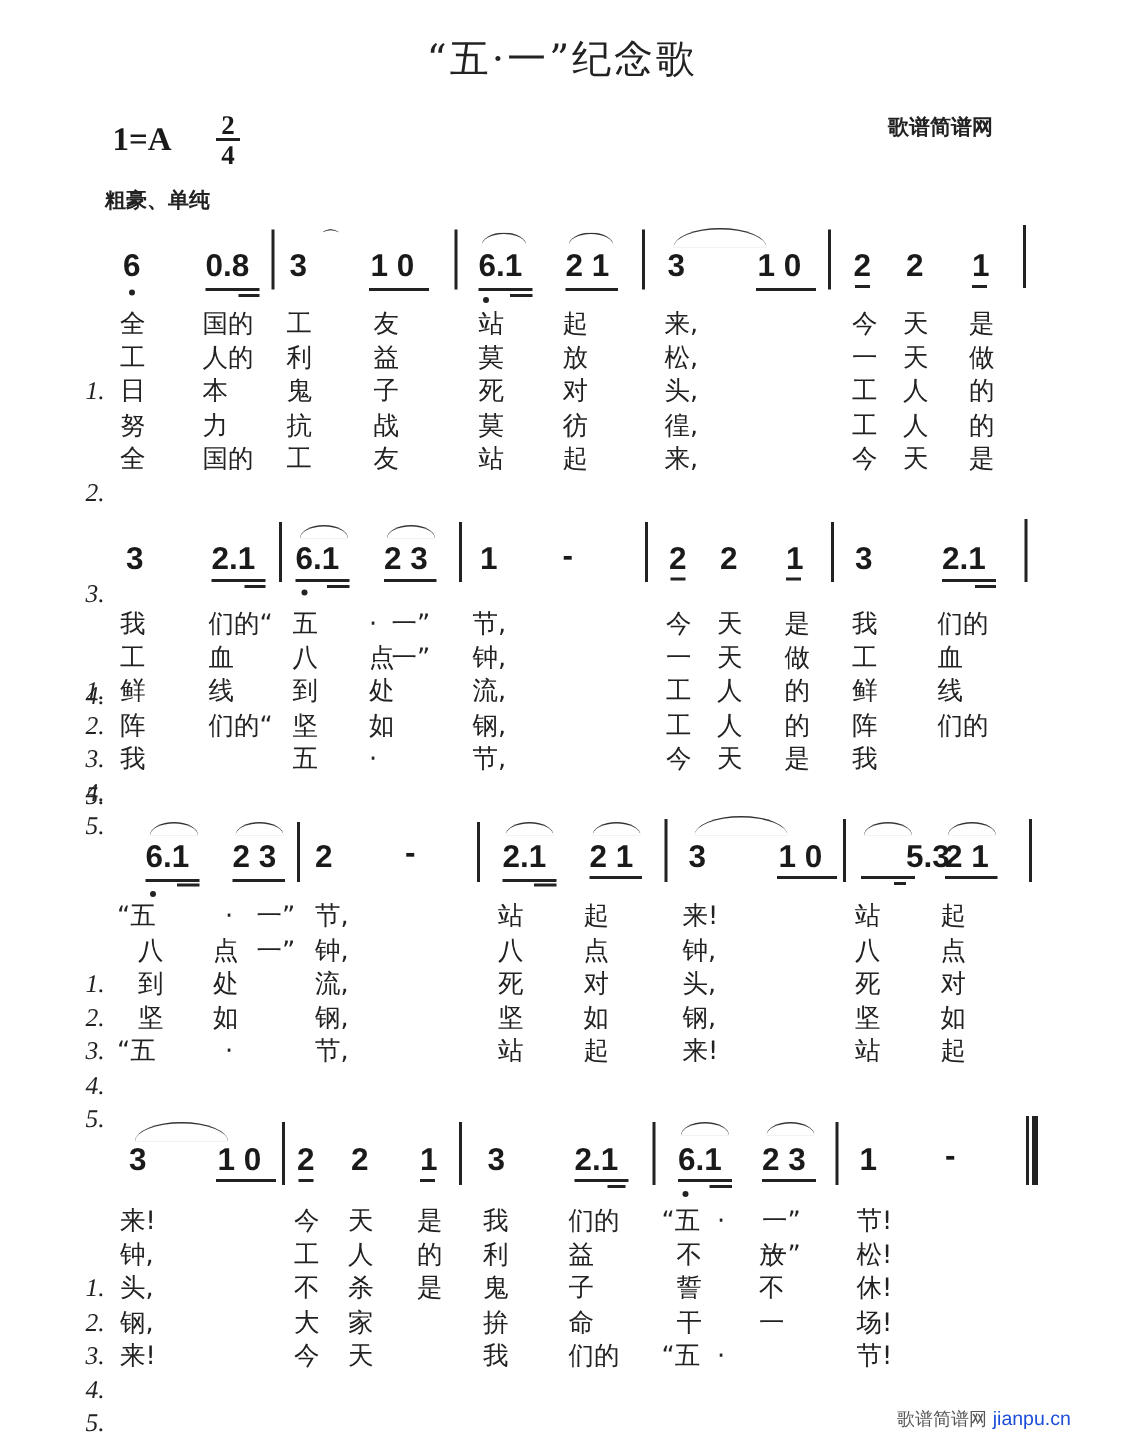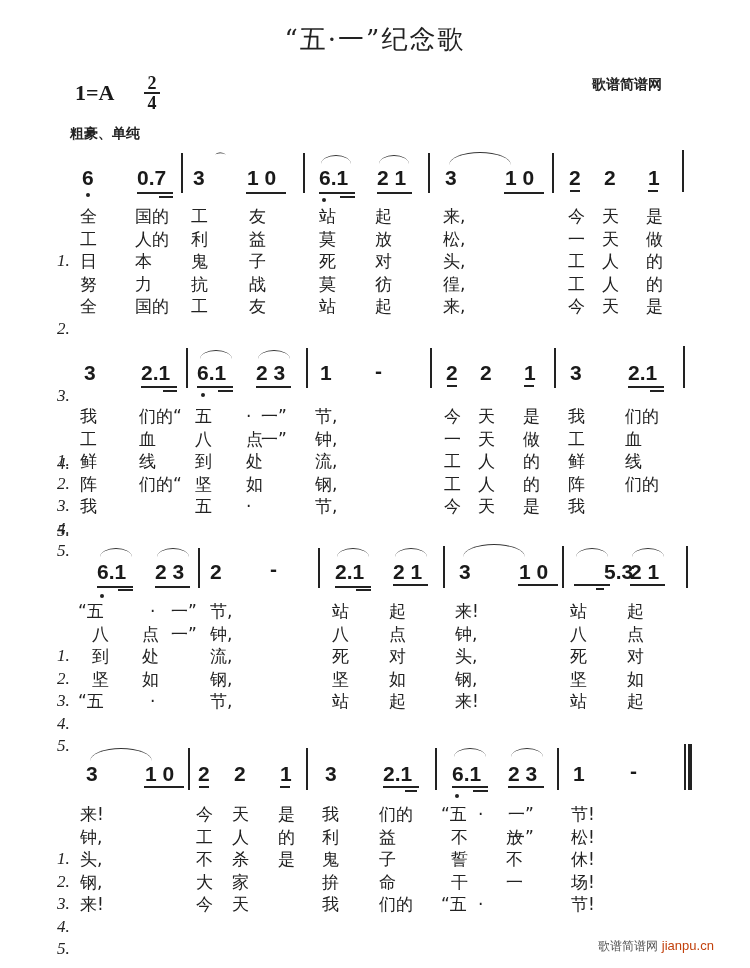--- a/index.html
+++ b/index.html
@@ -27,40 +27,40 @@
   .barline { position: absolute; width: 2px; background: #222; }
   .dot { position: absolute; width: 4px; height: 4px; border-radius: 50%; background: #222; }
   .slur {
     position: absolute; border-top: 1.8px solid #333; border-radius: 50% 50% 0 0 / 100% 100% 0 0;
   }
   .lyr {
     font-family: "DejaVu Sans", sans-serif; font-size: 17px; line-height: 22.5px; color: #222; white-space: pre;
   }
   .vnum { font-family: "Liberation Serif", serif; font-style: italic; font-size: 17px; }
   .watermark { left: 598px; top: 938px; font-size: 12px; color: #555; }
-  .watermark .wm-en { color: #c2410c; font-family: "Liberation Sans", sans-serif; font-size: 13px; }
+  .watermark .wm-en { color: #1d4ed8; font-family: "Liberation Sans", sans-serif; font-size: 13px; }
 </style>
 </head>
 <body>
 
 <div class="abs title">“五·一”纪念歌</div>
 <div class="abs key">1=A</div>
 <div class="abs ts">
   <span>2</span>
   <span class="bar"></span>
   <span>4</span>
 </div>
 <div class="abs lyricist">歌谱简谱网</div>
 <div class="abs tempo">粗豪、单纯</div>
 
 <div>
 
   <div class="abs note" style="left:82px;top:167px">6</div>
   <div class="dot" style="left:86px;top:193px"></div>
-  <div class="abs note" style="left:137px;top:167px">0.7</div>
+  <div class="abs note" style="left:137px;top:167px">0.8</div>
   <div class="ul1" style="left:137px;top:192px;width:36px"></div>
   <div class="ul1" style="left:159px;top:196px;width:14px"></div>
   <div class="barline" style="left:181px;top:153px;height:40px"></div>
   <div class="abs note" style="left:193px;top:167px">3</div>
   <div class="abs" style="left:214px;top:150px;font-size:13px;color:#222">⌒</div>
   <div class="abs note" style="left:247px;top:167px">1 0</div>
   <div class="ul1" style="left:246px;top:192px;width:40px"></div>
   <div class="barline" style="left:303px;top:153px;height:40px"></div>
   <div class="slur" style="left:321px;top:155px;width:30px;height:8px"></div>
   <div class="abs note" style="left:319px;top:167px">6.1</div>

